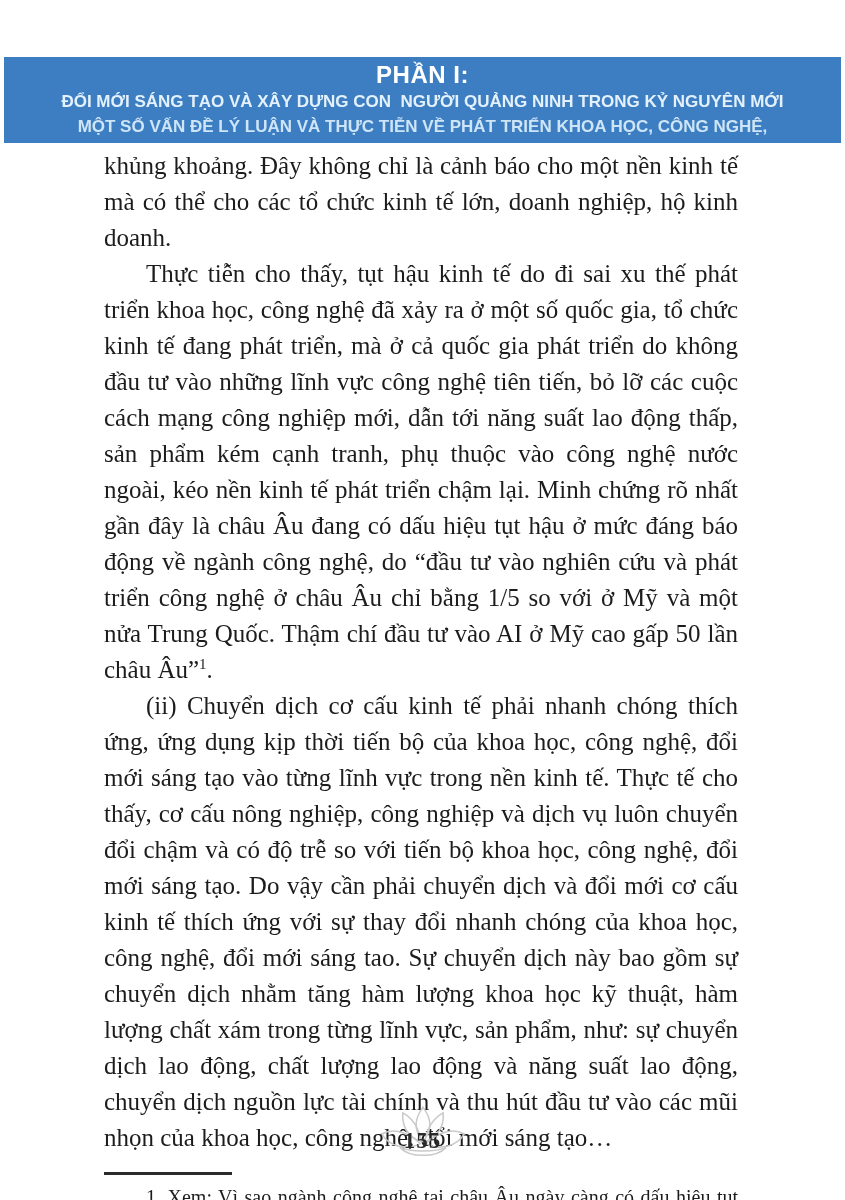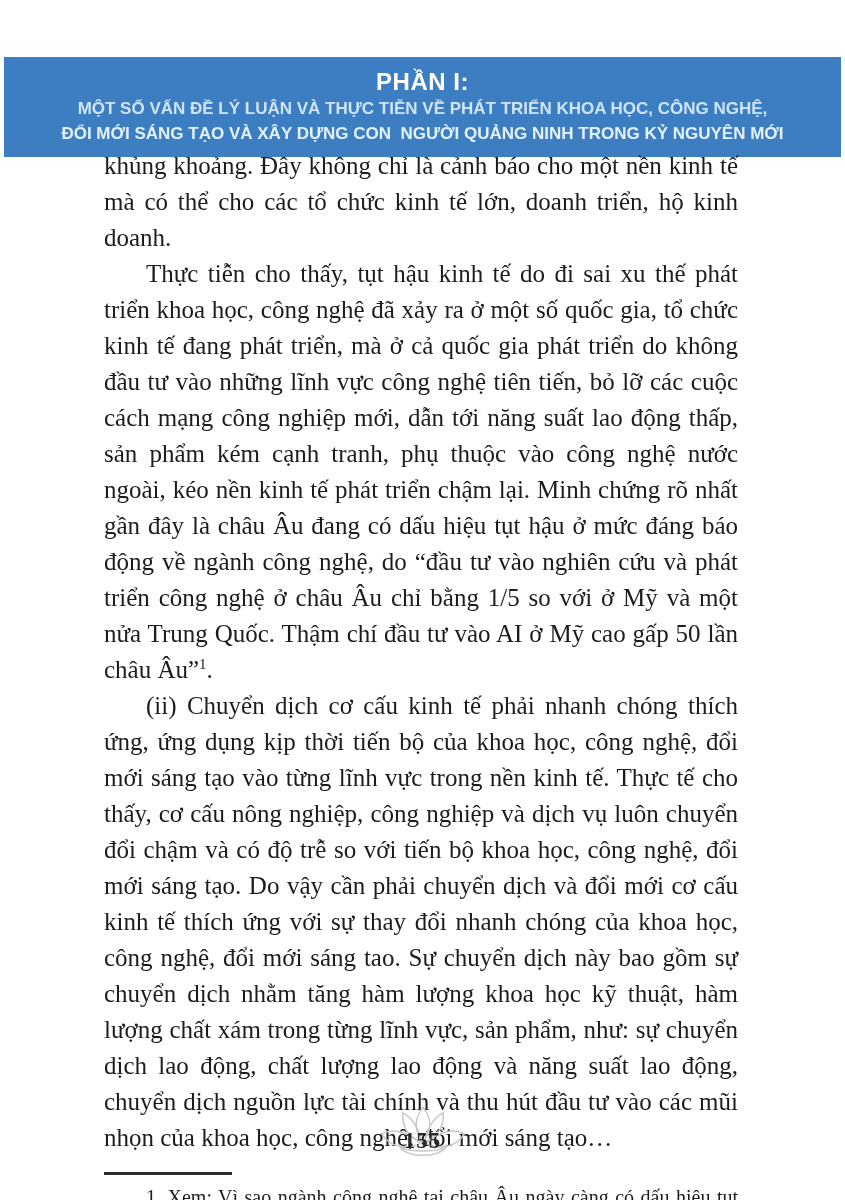--- a/index.html
+++ b/index.html
@@ -16,21 +16,21 @@
     overflow: hidden;
     font-family: "Liberation Serif", "DejaVu Serif", serif;
     color: #1c1c1c;
   }
   
   .banner {
     position: absolute;
     top: 57px;
     left: 4px;
     right: 4px;
-    height: 100px;
+    height: 86px;
     background: #3d7ec2;
     display: flex;
     flex-direction: column;
     align-items: center;
     justify-content: center;
     gap: 3px;
     font-family: "Liberation Sans", "DejaVu Sans", sans-serif;
     text-align: center;
   }
   .banner .part-label {
@@ -117,26 +117,26 @@
     letter-spacing: 1px;
   }
 </style>
 </head>
 <body>
 
 <div class="page">
 
   <div class="banner">
     <div class="part-label">PHẦN I:</div>
+    <div class="subtitle line2">ĐỔI MỚI SÁNG TẠO VÀ XÂY DỰNG CON  NGƯỜI QUẢNG NINH TRONG KỶ NGUYÊN MỚI</div>
     <div class="subtitle line1">MỘT SỐ VẤN ĐỀ LÝ LUẬN VÀ THỰC TIỄN VỀ PHÁT TRIỂN KHOA HỌC, CÔNG NGHỆ,</div>
-    <div class="subtitle line2">ĐỔI MỚI SÁNG TẠO VÀ XÂY DỰNG CON  NGƯỜI QUẢNG NINH TRONG KỶ NGUYÊN MỚI</div>
   </div>
 
   <div class="text-block">
-    <p class="no-indent">khủng khoảng. Đây không chỉ là cảnh báo cho một nền kinh tế mà có thể cho các tổ chức kinh tế lớn, doanh triển, hộ kinh doanh.</p>
+    <p class="no-indent">khủng khoảng. Đây không chỉ là cảnh báo cho một nền kinh tế mà có thể cho các tổ chức kinh tế lớn, doanh nghiệp, hộ kinh doanh.</p>
     <p><span>Thực tiễn cho thấy, tụt hậu kinh tế do đi sai xu thế phát triển khoa học, công nghệ đã xảy ra ở một số quốc gia, tổ chức kinh tế đang phát triển, mà ở cả quốc gia phát triển do không đầu tư vào những lĩnh vực công nghệ tiên tiến, bỏ lỡ các cuộc cách mạng công nghiệp mới, dẫn tới năng suất lao động thấp, sản phẩm kém cạnh tranh, phụ thuộc vào công nghệ nước ngoài, kéo nền kinh tế phát triển chậm lại. Minh chứng rõ nhất gần đây là châu Âu đang có dấu hiệu tụt hậu ở mức đáng báo động về ngành công nghệ, do “đầu tư vào nghiên cứu và phát triển công nghệ ở châu Âu chỉ bằng 1/5 so với ở Mỹ và một nửa Trung Quốc. Thậm chí đầu tư vào AI ở Mỹ cao gấp 50 lần châu Âu”</span><sup class="footnote-ref">1</sup><span>.</span></p>
     <p>(ii) Chuyển dịch cơ cấu kinh tế phải nhanh chóng thích ứng, ứng dụng kịp thời tiến bộ của khoa học, công nghệ, đổi mới sáng tạo vào từng lĩnh vực trong nền kinh tế. Thực tế cho thấy, cơ cấu nông nghiệp, công nghiệp và dịch vụ luôn chuyển đổi chậm và có độ trễ so với tiến bộ khoa học, công nghệ, đổi mới sáng tạo. Do vậy cần phải chuyển dịch và đổi mới cơ cấu kinh tế thích ứng với sự thay đổi nhanh chóng của khoa học, công nghệ, đổi mới sáng tao. Sự chuyển dịch này bao gồm sự chuyển dịch nhằm tăng hàm lượng khoa học kỹ thuật, hàm lượng chất xám trong từng lĩnh vực, sản phẩm, như: sự chuyển dịch lao động, chất lượng lao động và năng suất lao động, chuyển dịch nguồn lực tài chính và thu hút đầu tư vào các mũi nhọn của khoa học, công nghệ, đổi mới sáng tạo…</p>
 
     <hr class="footnote-rule">
     <p class="footnote-text">1. Xem: Vì sao ngành công nghệ tại châu Âu ngày càng có dấu hiệu tụt hậu, VnEconomy, ngày 29-2-2024, https://vneconomy.vn/vi-sao-nganh-cong-nghe-tai-chau-au-ngay-cang-co-dau-hieu-tut-hau.htm.</p>
   </div>
 
   <div class="page-footer">
     <div class="lotus-wrap">
       <svg width="96" height="58" viewBox="0 0 100 60" fill="none" stroke="#c9c9c9" stroke-width="1.6">

